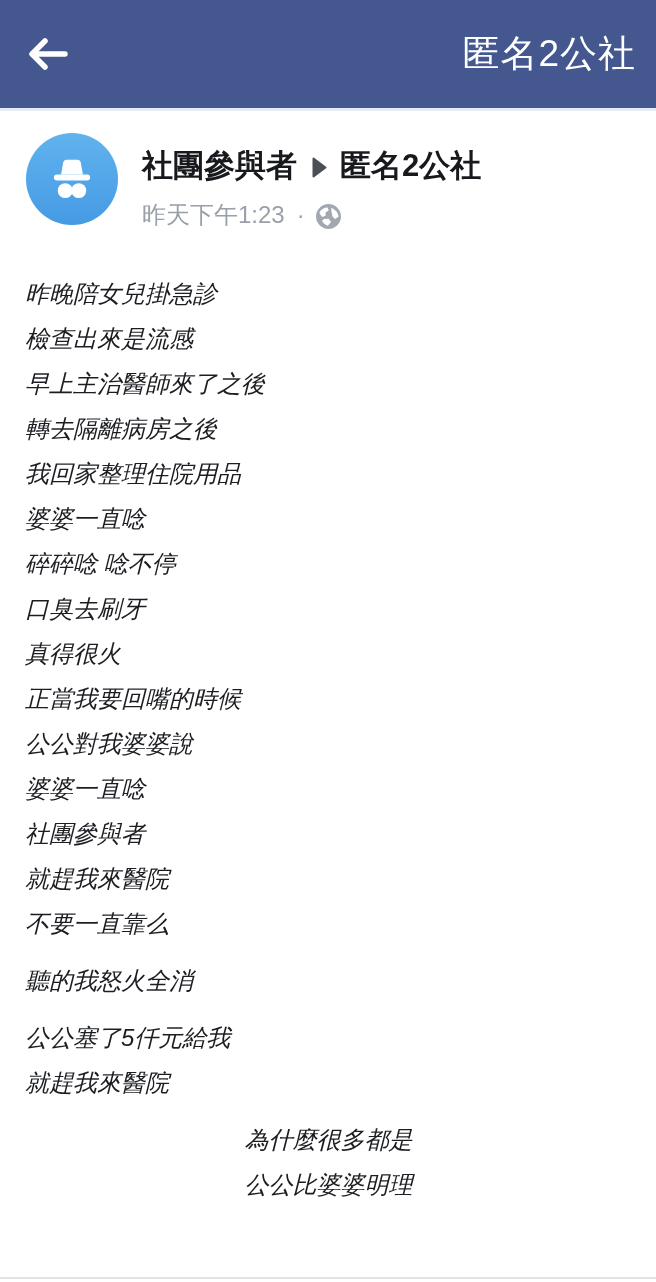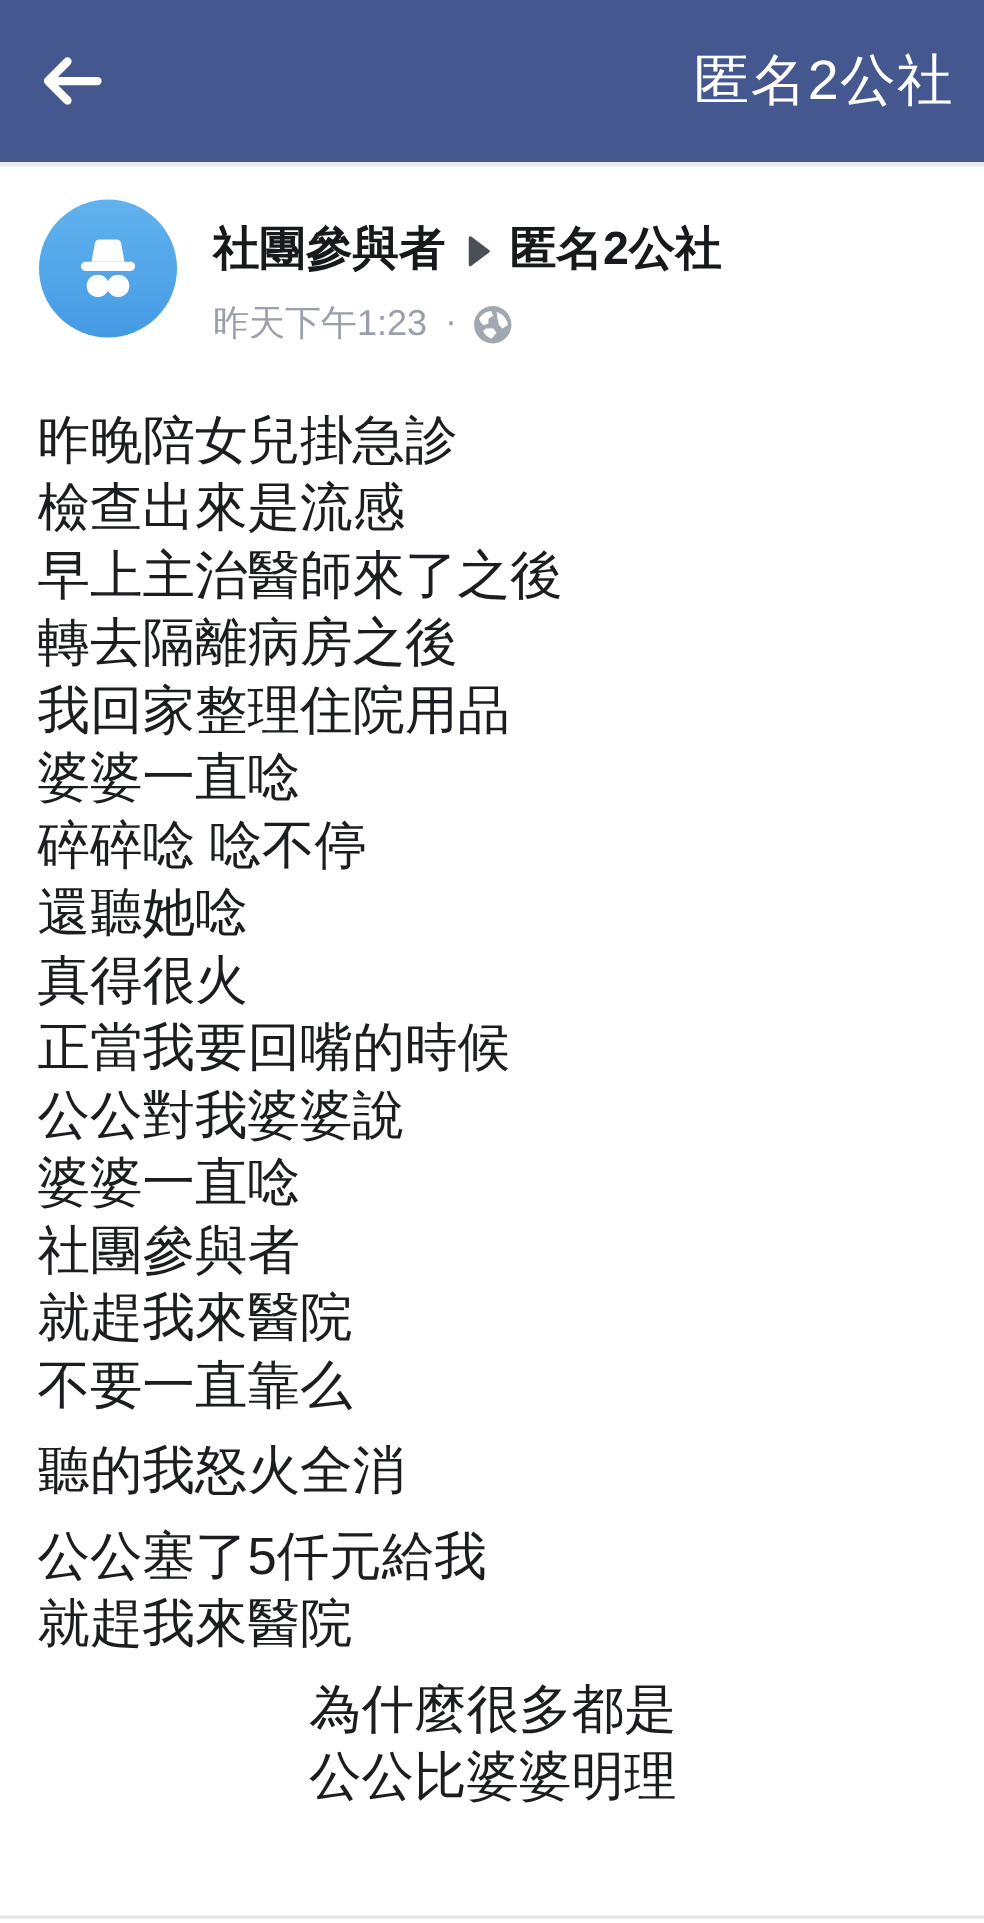--- a/index.html
+++ b/index.html
@@ -92,23 +92,24 @@
   }
   .globe {
     display: flex;
     align-items: center;
     margin-top: 2px;
   }
 
   
   .post-body {
     padding: 40px 24px 0 25px;
-    font-size: 35px;
+    font-size: 24px;
     line-height: 45px;
     color: #1b1d21;
+    font-style: italic;
   }
   .paragraph { margin: 0 0 12px 0; }
   .paragraph:last-child { margin-bottom: 0; text-align: center; }
   .line { white-space: pre-wrap; }
 
   
   .bottom-divider {
     position: absolute;
     left: 0;
     right: 0;
@@ -173,21 +174,21 @@
 
 <div class="post-body">
     <div class="paragraph">
       <div class="line">昨晚陪女兒掛急診</div>
       <div class="line">檢查出來是流感</div>
       <div class="line">早上主治醫師來了之後</div>
       <div class="line">轉去隔離病房之後</div>
       <div class="line">我回家整理住院用品</div>
       <div class="line">婆婆一直唸</div>
       <div class="line">碎碎唸 唸不停</div>
-      <div class="line">還聽她唸</div>
+      <div class="line">口臭去刷牙</div>
       <div class="line">真得很火</div>
       <div class="line">正當我要回嘴的時候</div>
       <div class="line">公公對我婆婆說</div>
       <div class="line">婆婆一直唸</div>
       <div class="line">社團參與者</div>
       <div class="line">就趕我來醫院</div>
       <div class="line">不要一直靠么</div>
     </div>
     <div class="paragraph">
       <div class="line">聽的我怒火全消</div>

